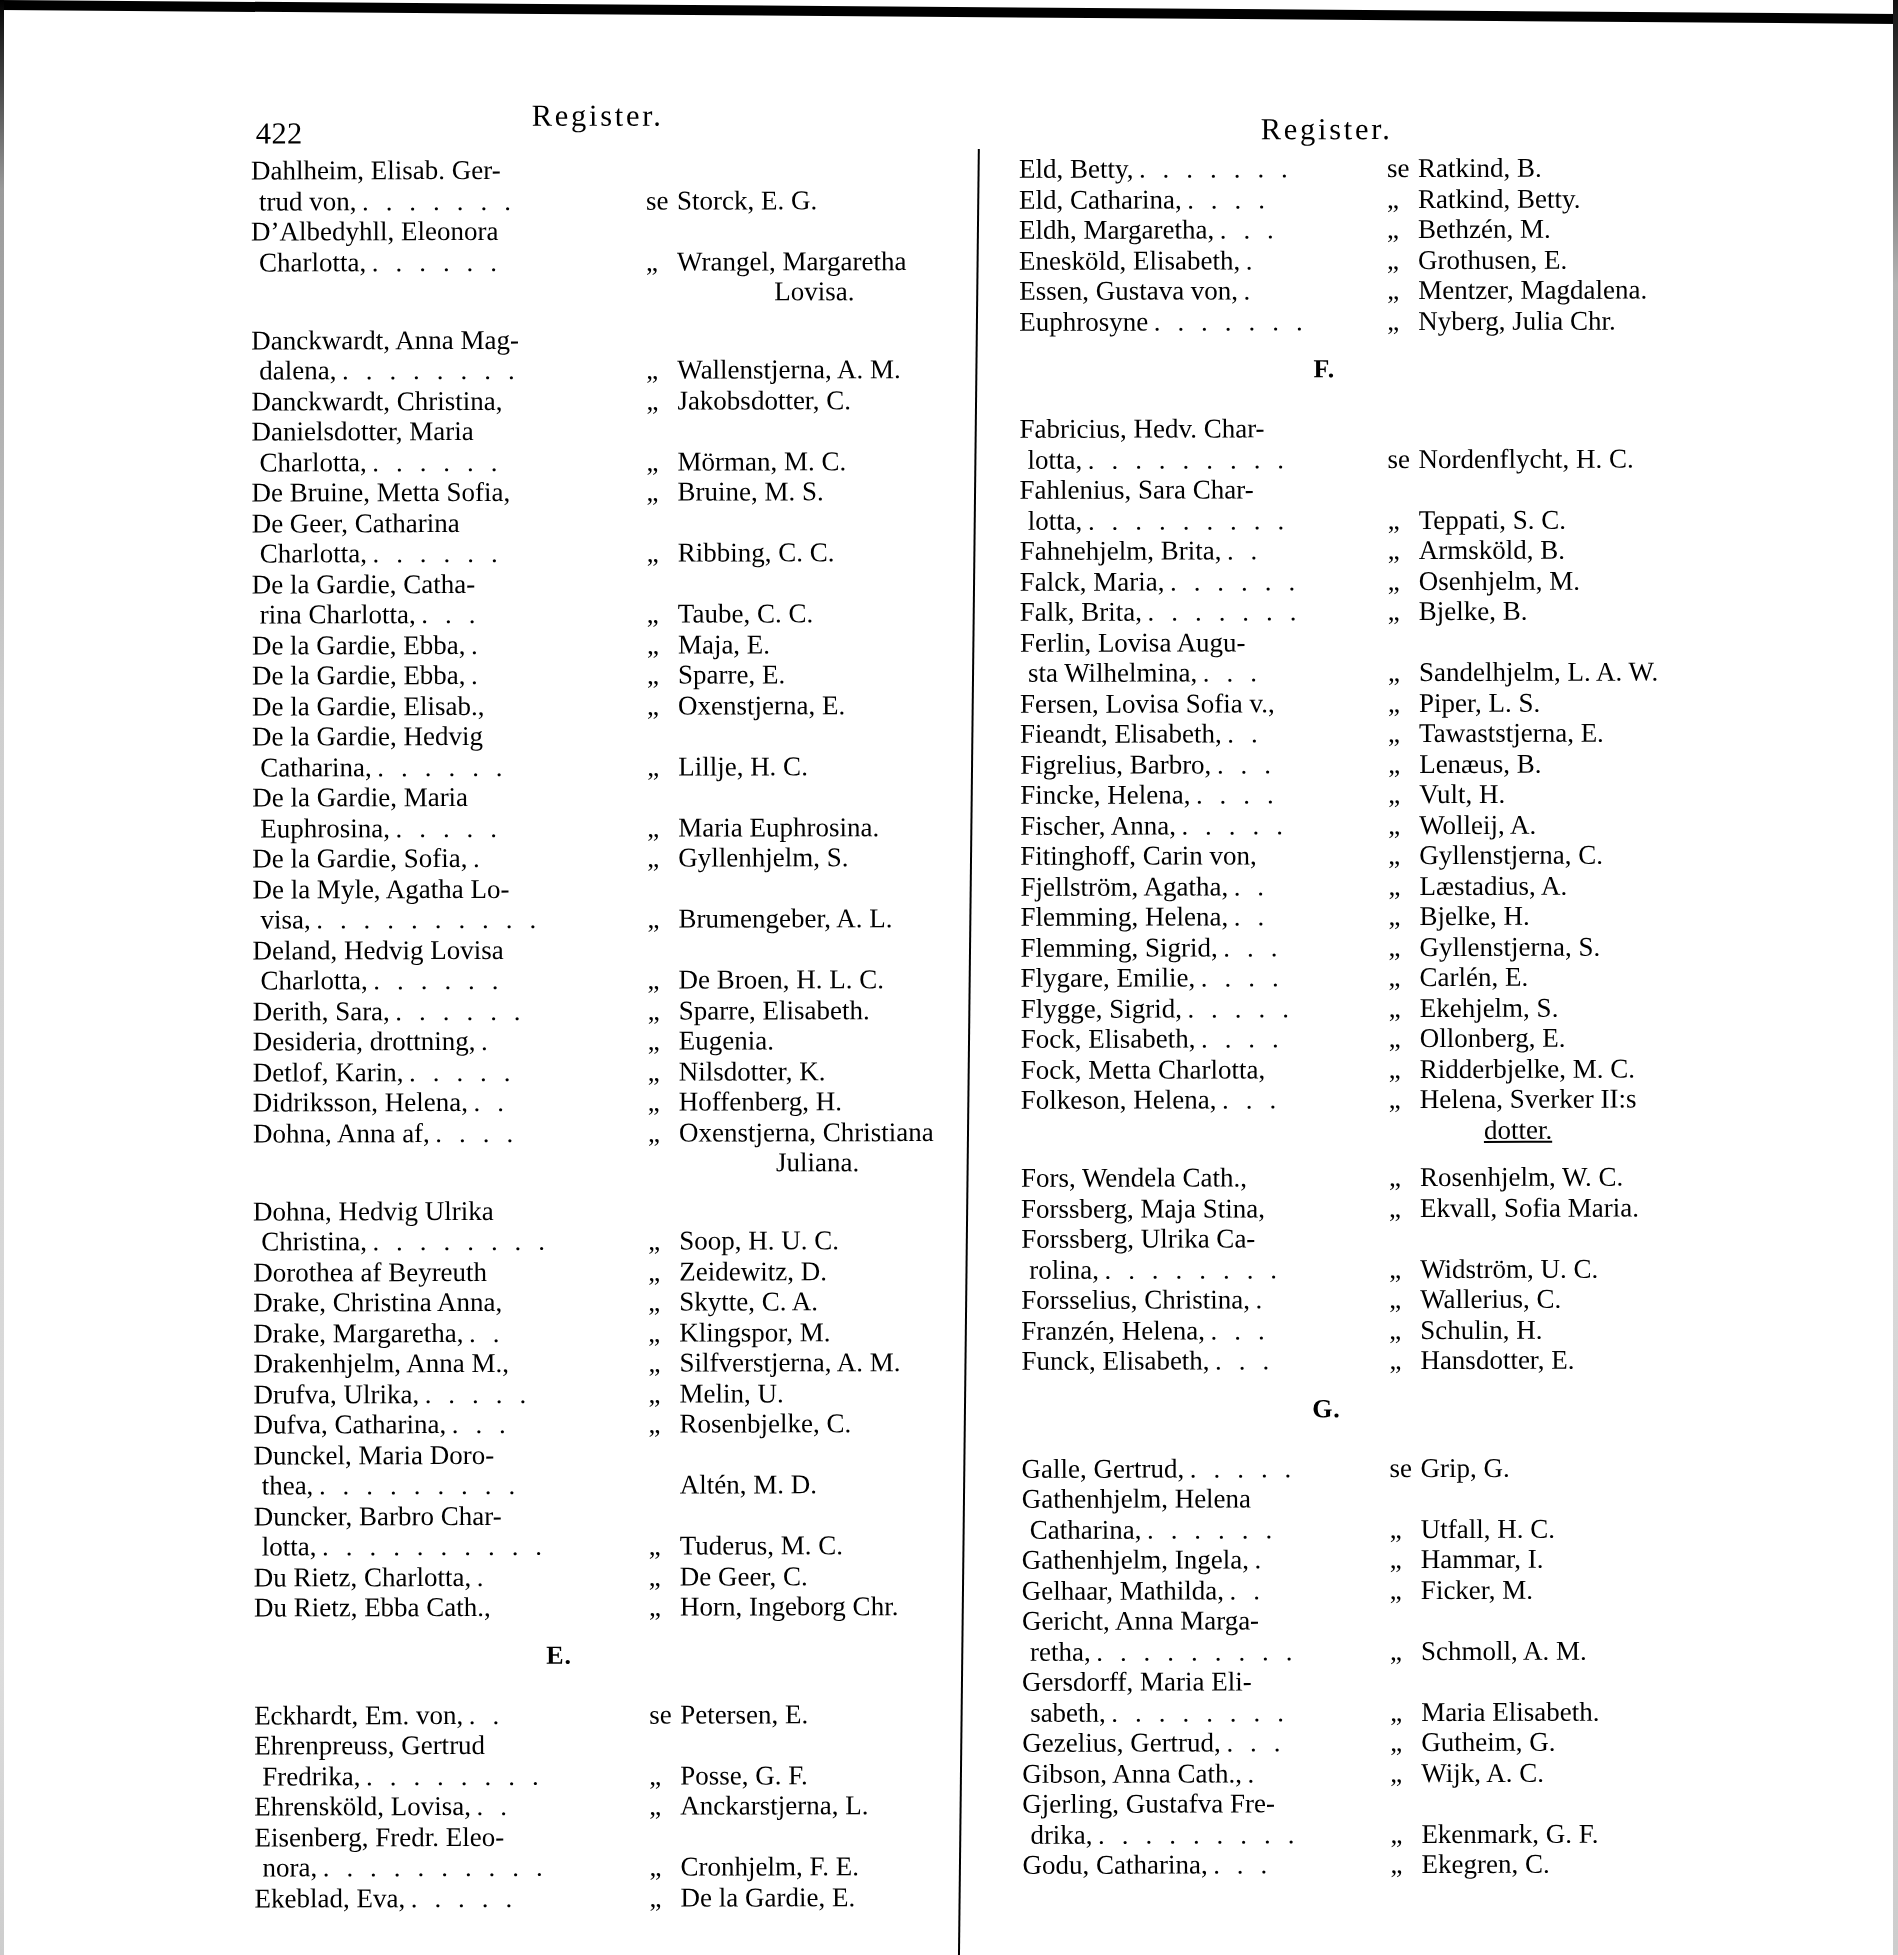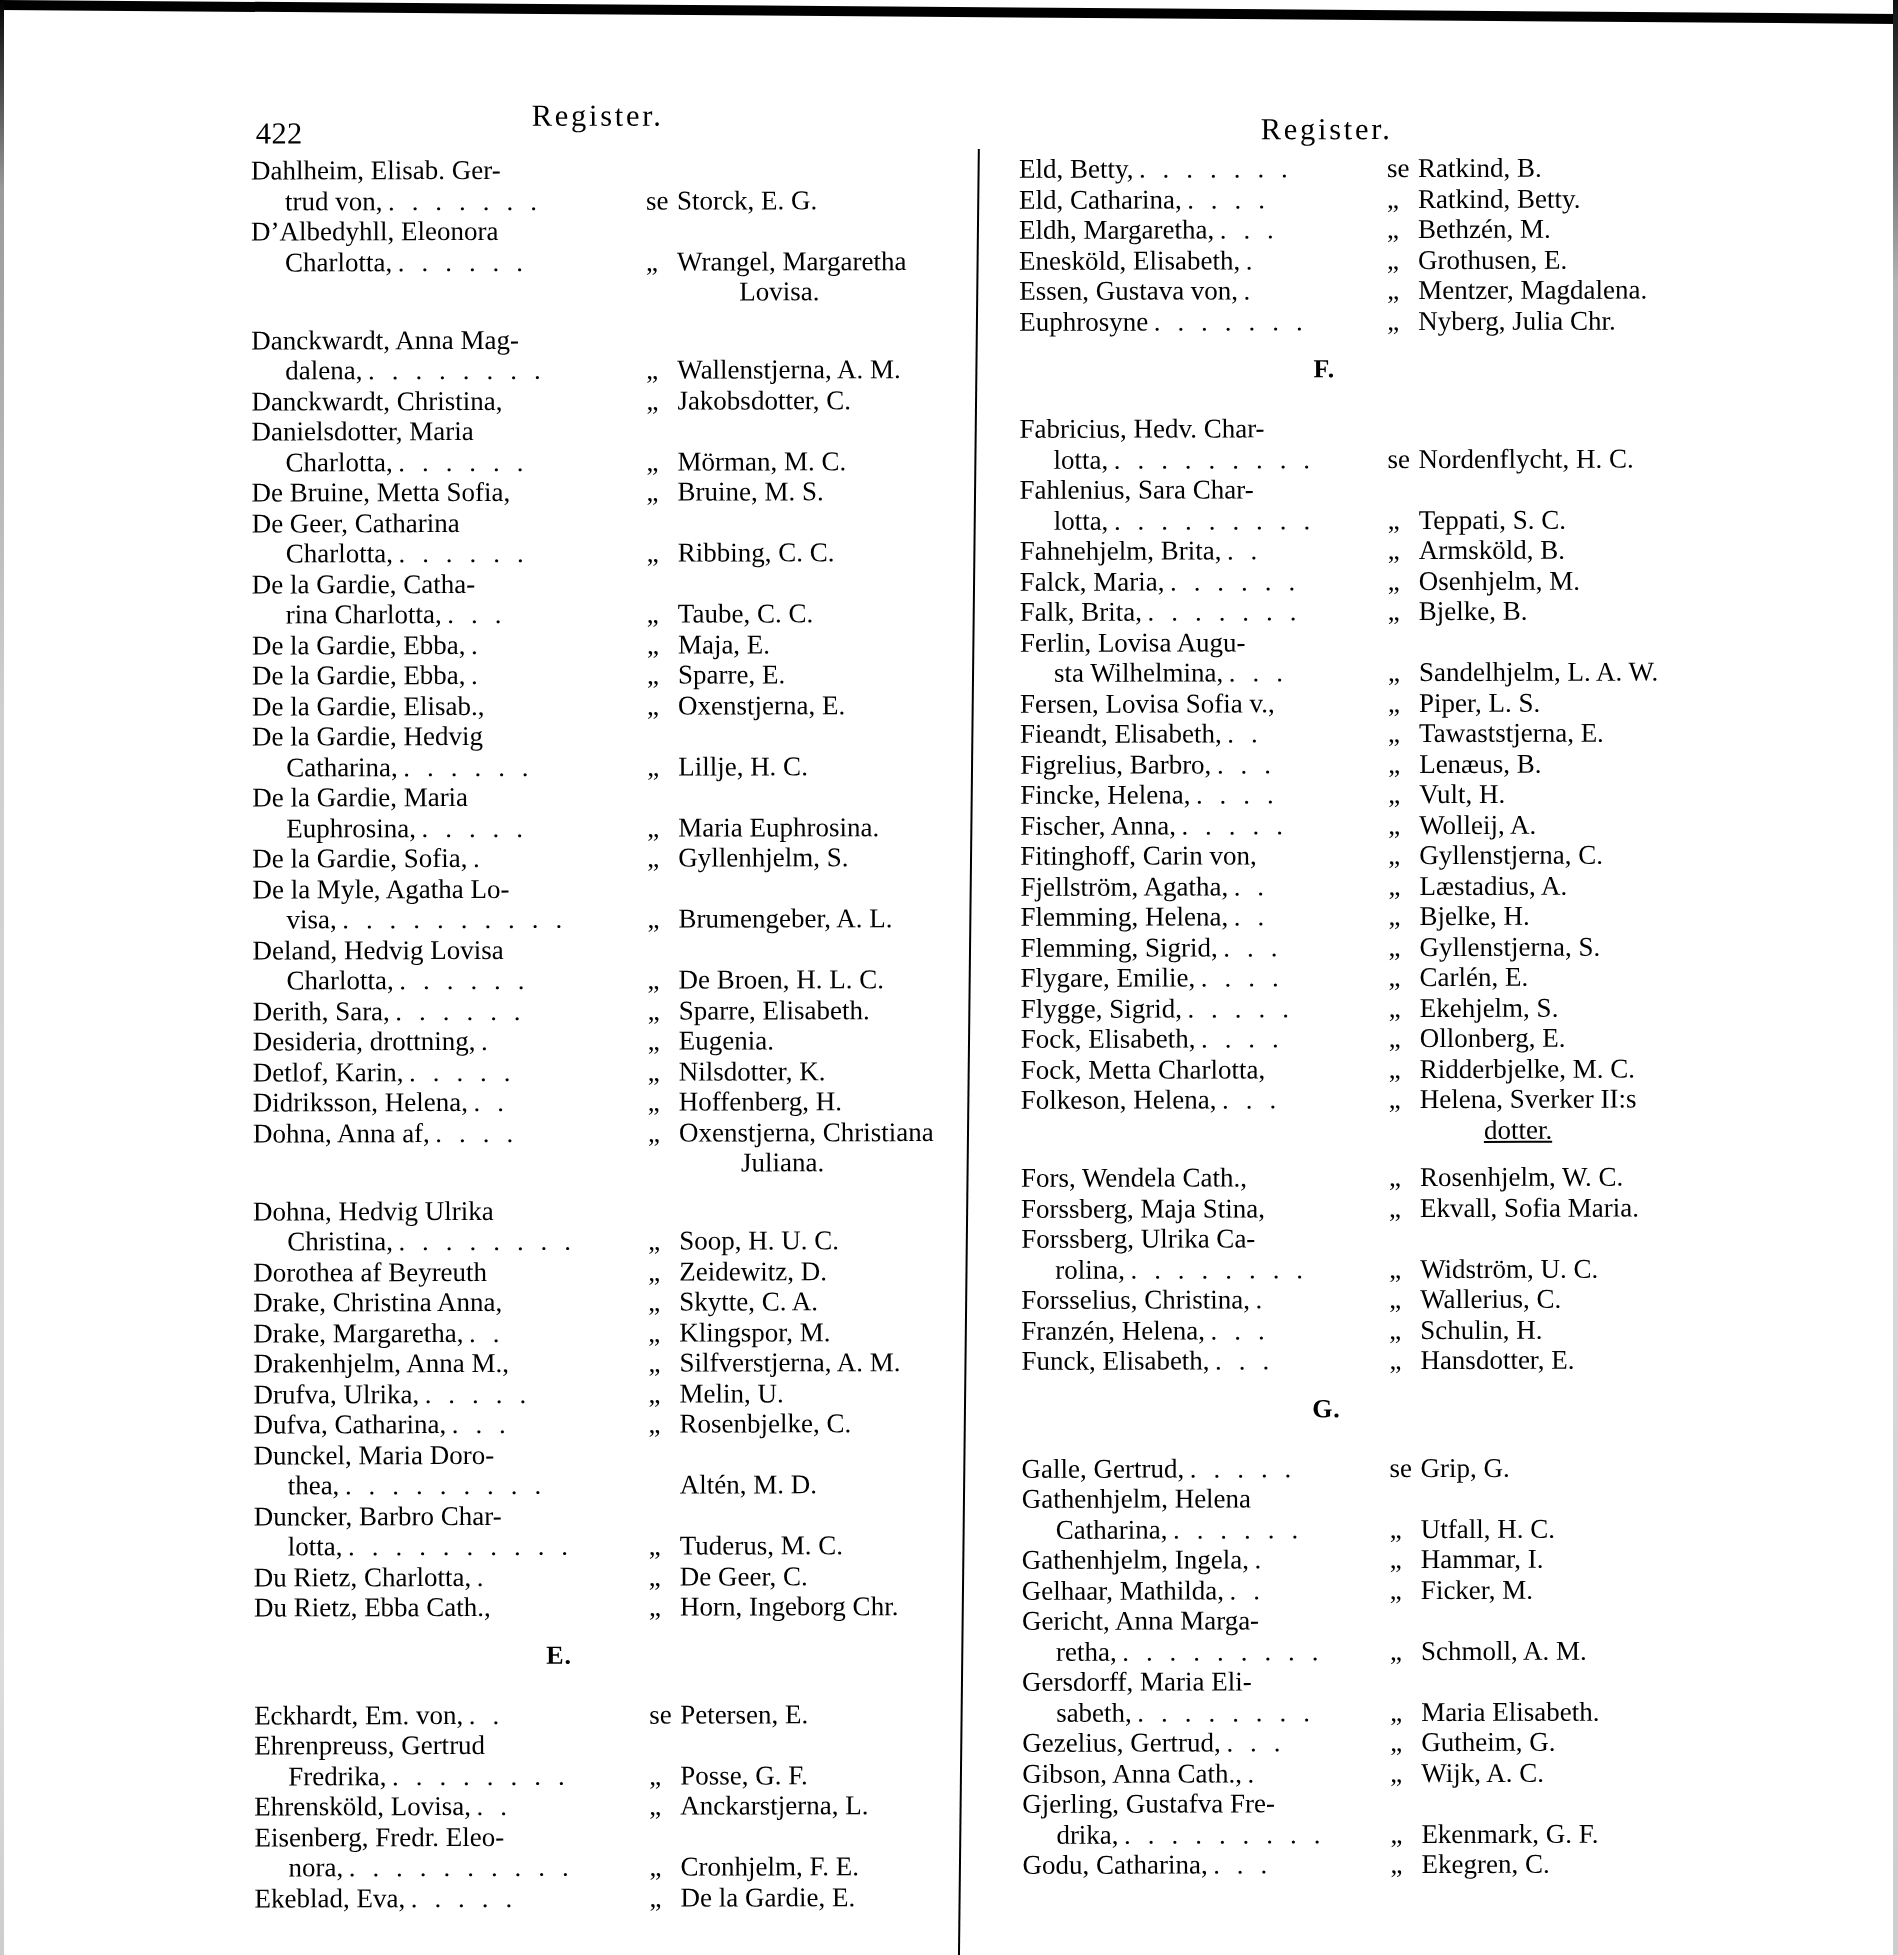--- a/index.html
+++ b/index.html
@@ -100,21 +100,21 @@
     white-space: nowrap;
   }
   .row.gap   { height: 17px; }
 
   
   .lhs {
     position: absolute;
     left: 0; top: 0;
     white-space: nowrap;
   }
-  .lhs.ind { left: 34px; }
+  .lhs.ind { left: 8px; }
 
   
   .dots {
     letter-spacing: 5.1px;
     padding-left: 5.5px;
   }
 
   
   .rhs {
     position: absolute;
@@ -128,21 +128,21 @@
   .mark {
     position: absolute;
     top: 0;
     white-space: nowrap;
   }
   .col-left  .mark { left: 395px; }
   .col-right .mark { left: 368px; }
   .mark.se { letter-spacing: 0px; }
 
   
-  .rhs.cont  { left: 488px; }
+  .rhs.cont  { left: 523px; }
   .col-right .rhs.cont { left: 463px; text-decoration: underline; }
 
   
   .sect {
     position: relative;
     height: 59px;
     text-align: center;
     padding-top: 18px;
     font-size: 26px;
     font-weight: bold;

